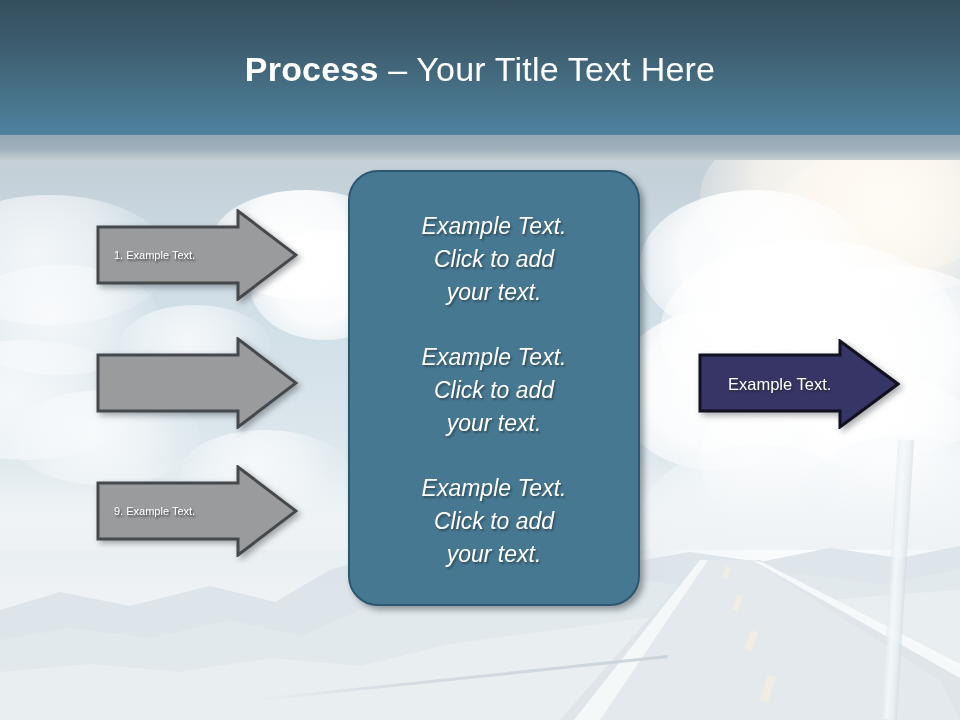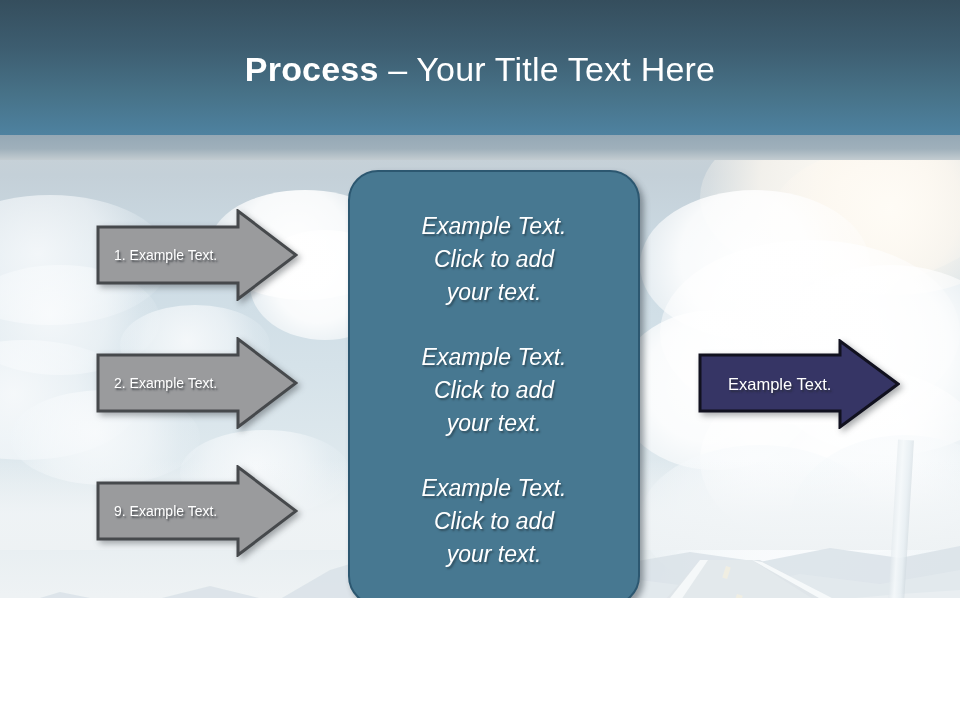--- a/index.html
+++ b/index.html
@@ -8,21 +8,21 @@
     padding: 0;
     background: #ffffff;
   }
   body {
     font-family: "Liberation Sans", sans-serif;
   }
 
   #slide {
     position: relative;
     width: 960px;
-    height: 598px;
+    height: 720px;
     overflow: hidden;
     background: #0369a1;
   }
 
   
   .bg-photo {
     position: absolute;
     left: 0;
     top: 135px;
     width: 960px;
@@ -147,21 +147,21 @@
     position: absolute;
     left: 0;
     top: 0;
     width: 100%;
     height: 100%;
   }
   .arrow .arrow-label {
     position: relative;
     z-index: 2;
     color: #ffffff;
-    font-size: 14px;
+    font-size: 11px;
     line-height: 20px;
     white-space: nowrap;
     text-shadow: 1.5px 1.5px 2px rgba(35,40,45,0.70);
   }
 
   .arrow-gray { width: 202px; height: 92px; }
   .arrow-gray .arrow-label {
     padding-left: 18px;
   }
   .arrow-gray.a1 { left: 96px; top: 209px; }
@@ -283,21 +283,20 @@
     <svg class="arrow-shape" viewBox="0 0 202 92" preserveAspectRatio="none">
       <polygon points="2,18 142,18 142,2 200,46 142,90 142,74 2,74" fill="#9a9b9d" stroke="#46494c" stroke-width="3" stroke-linejoin="miter"></polygon>
     </svg>
     <span class="arrow-label">1. Example Text.</span>
   </div>
 
   <div class="arrow arrow-gray a2">
     <svg class="arrow-shape" viewBox="0 0 202 92" preserveAspectRatio="none">
       <polygon points="2,18 142,18 142,2 200,46 142,90 142,74 2,74" fill="#9a9b9d" stroke="#46494c" stroke-width="3" stroke-linejoin="miter"></polygon>
     </svg>
-    <span class="arrow-label">2. Example Text.</span>
   </div>
 
   <div class="arrow arrow-gray a3">
     <svg class="arrow-shape" viewBox="0 0 202 92" preserveAspectRatio="none">
       <polygon points="2,18 142,18 142,2 200,46 142,90 142,74 2,74" fill="#9a9b9d" stroke="#46494c" stroke-width="3" stroke-linejoin="miter"></polygon>
     </svg>
     <span class="arrow-label">9. Example Text.</span>
   </div>
 
   <div class="center-panel">

